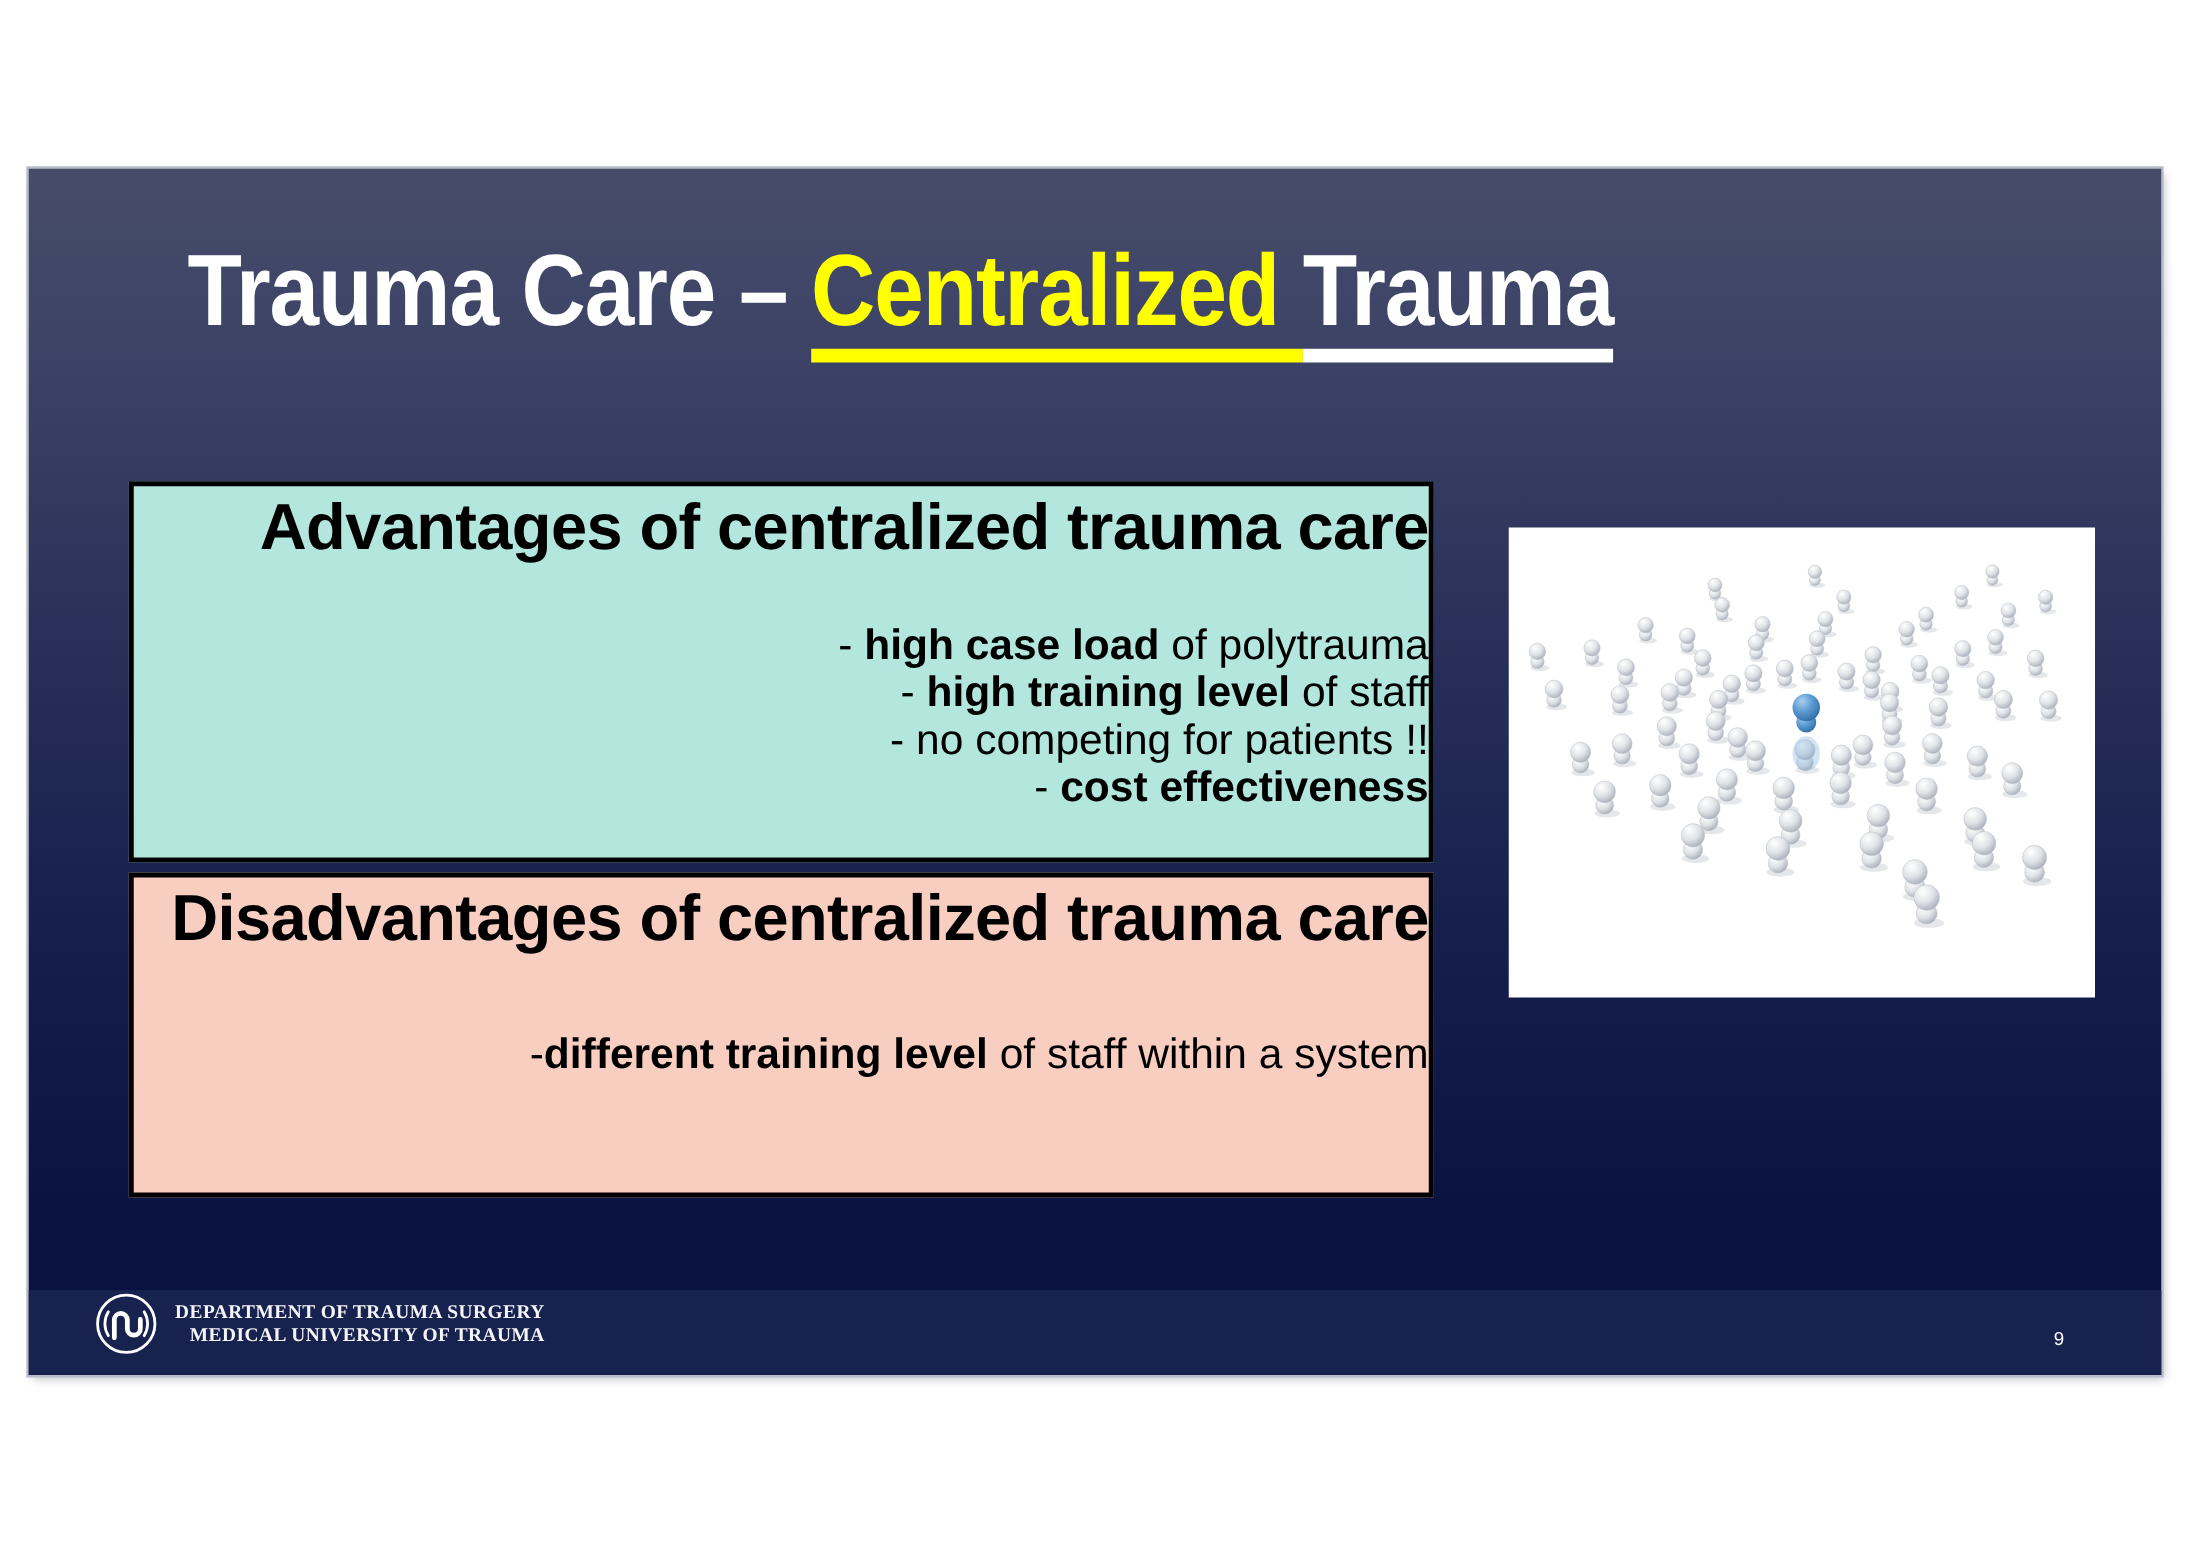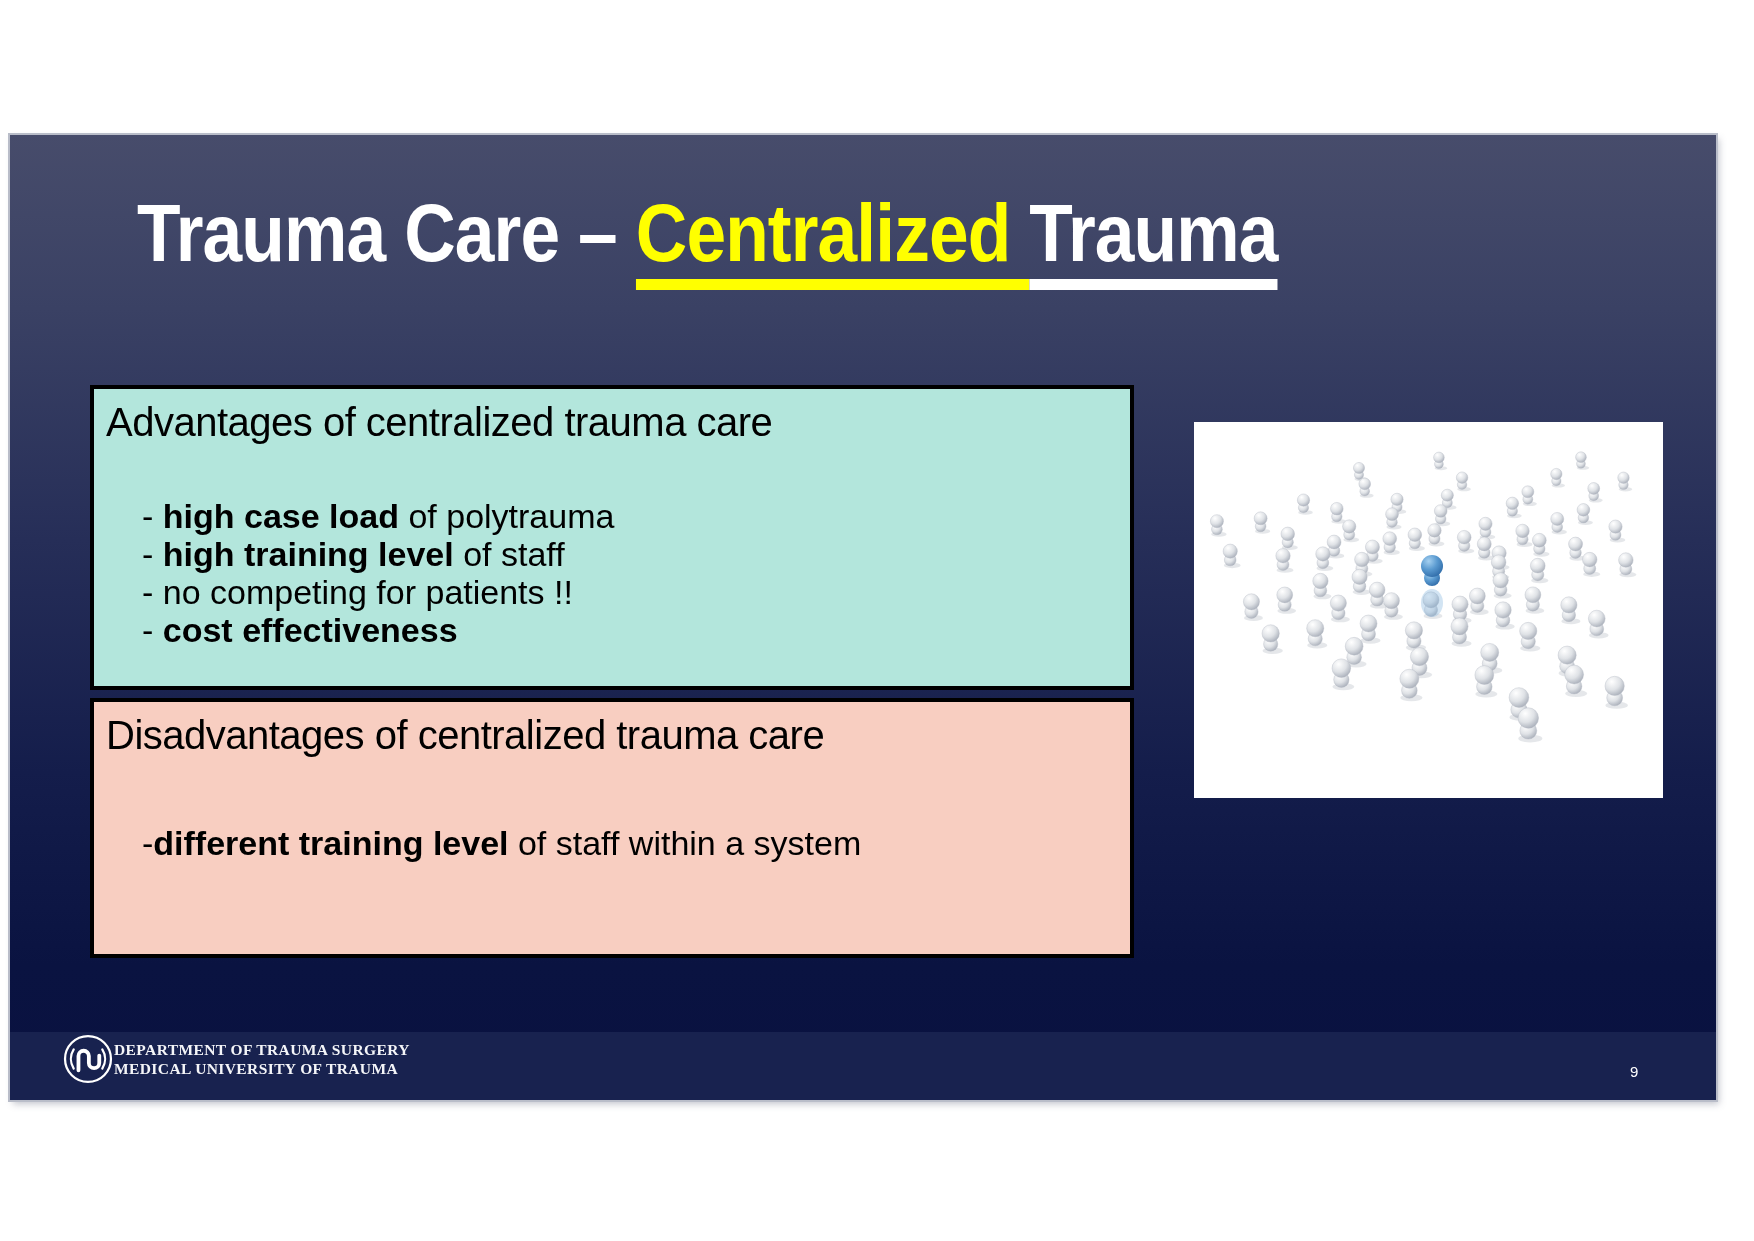--- a/index.html
+++ b/index.html
@@ -1,45 +1,46 @@
 <!DOCTYPE html>
 <html><head>
 <meta charset="utf-8">
 <style>
   html,body{margin:0;padding:0}
   body{
     width:1754px;height:1241px;position:relative;overflow:hidden;
     background:#ffffff;font-family:"Liberation Sans",sans-serif;
   }
   .slide{
-    position:absolute;left:10px;top:135px;width:1706px;height:965px;
+    position:absolute;left:23px;top:135px;width:1706px;height:965px;
     background:linear-gradient(180deg,#474c6b 0%,#3a4164 18%,#262e58 42%,#141d4b 66%,#0a1341 86%,#091140 100%);
     box-shadow:0 0 0 2px #b9bdc9, 3px 4px 7px rgba(80,86,110,.35);
+    text-align:right;
   }
   .footerband{position:absolute;left:0;top:897px;width:100%;height:68px;background:#18224f}
   .title{
     position:absolute;left:127px;top:52px;margin:0;white-space:nowrap;
     font-size:81px;font-weight:bold;color:#ffffff;letter-spacing:-1px;
     transform:scaleX(.88);transform-origin:0 50%;
   }
   .title .hl{color:#ffff00;border-bottom:11px solid #ffff00;padding-bottom:1px}
   .title .wl{color:#ffffff;border-bottom:11px solid #ffffff;padding-bottom:1px}
   .box{
     position:absolute;left:80px;width:1044px;box-sizing:border-box;
     border:4px solid #000;color:#000;
   }
   .adv{top:250px;height:305px;background:#b3e6dc}
   .dis{top:563px;height:260px;background:#f8cec1}
-  .box h2{margin:10px 0 0 12px;font-size:40px;letter-spacing:-.5px;font-weight:normal;line-height:47px}
+  .box h2{margin:10px 0 0 12px;font-size:52px;letter-spacing:-.5px;font-weight:bold;line-height:47px}
   .bullets{margin:51px 0 0 48px;font-size:34px;line-height:38px}
   .dis .bullets{margin-top:62px;line-height:45px}
   .bullet{margin:0;white-space:pre-wrap}
   .crowd{position:absolute;left:1184px;top:287px;width:469px;height:376px;margin:0;background:#fff}
   .crowd svg{display:block}
-  .org{position:absolute;left:52px;top:898px;display:flex;align-items:center;}
+  .org{position:absolute;left:52px;top:898px;display:flex;align-items:center;gap:13px}
   .logo{width:52px;height:52px;flex:0 0 auto}
   .orgtext{
     font-family:"Liberation Serif",serif;font-weight:700;font-size:15.5px;
     line-height:19px;color:#f4f5f8;letter-spacing:.4px;white-space:nowrap;
   }
   .course{position:absolute;left:903px;top:908px;font-size:17px;color:#ffffff;white-space:nowrap}
   .pagenum{position:absolute;left:1620px;top:928px;font-size:15px;color:#ffffff}
 </style>
 </head>
 <body>

